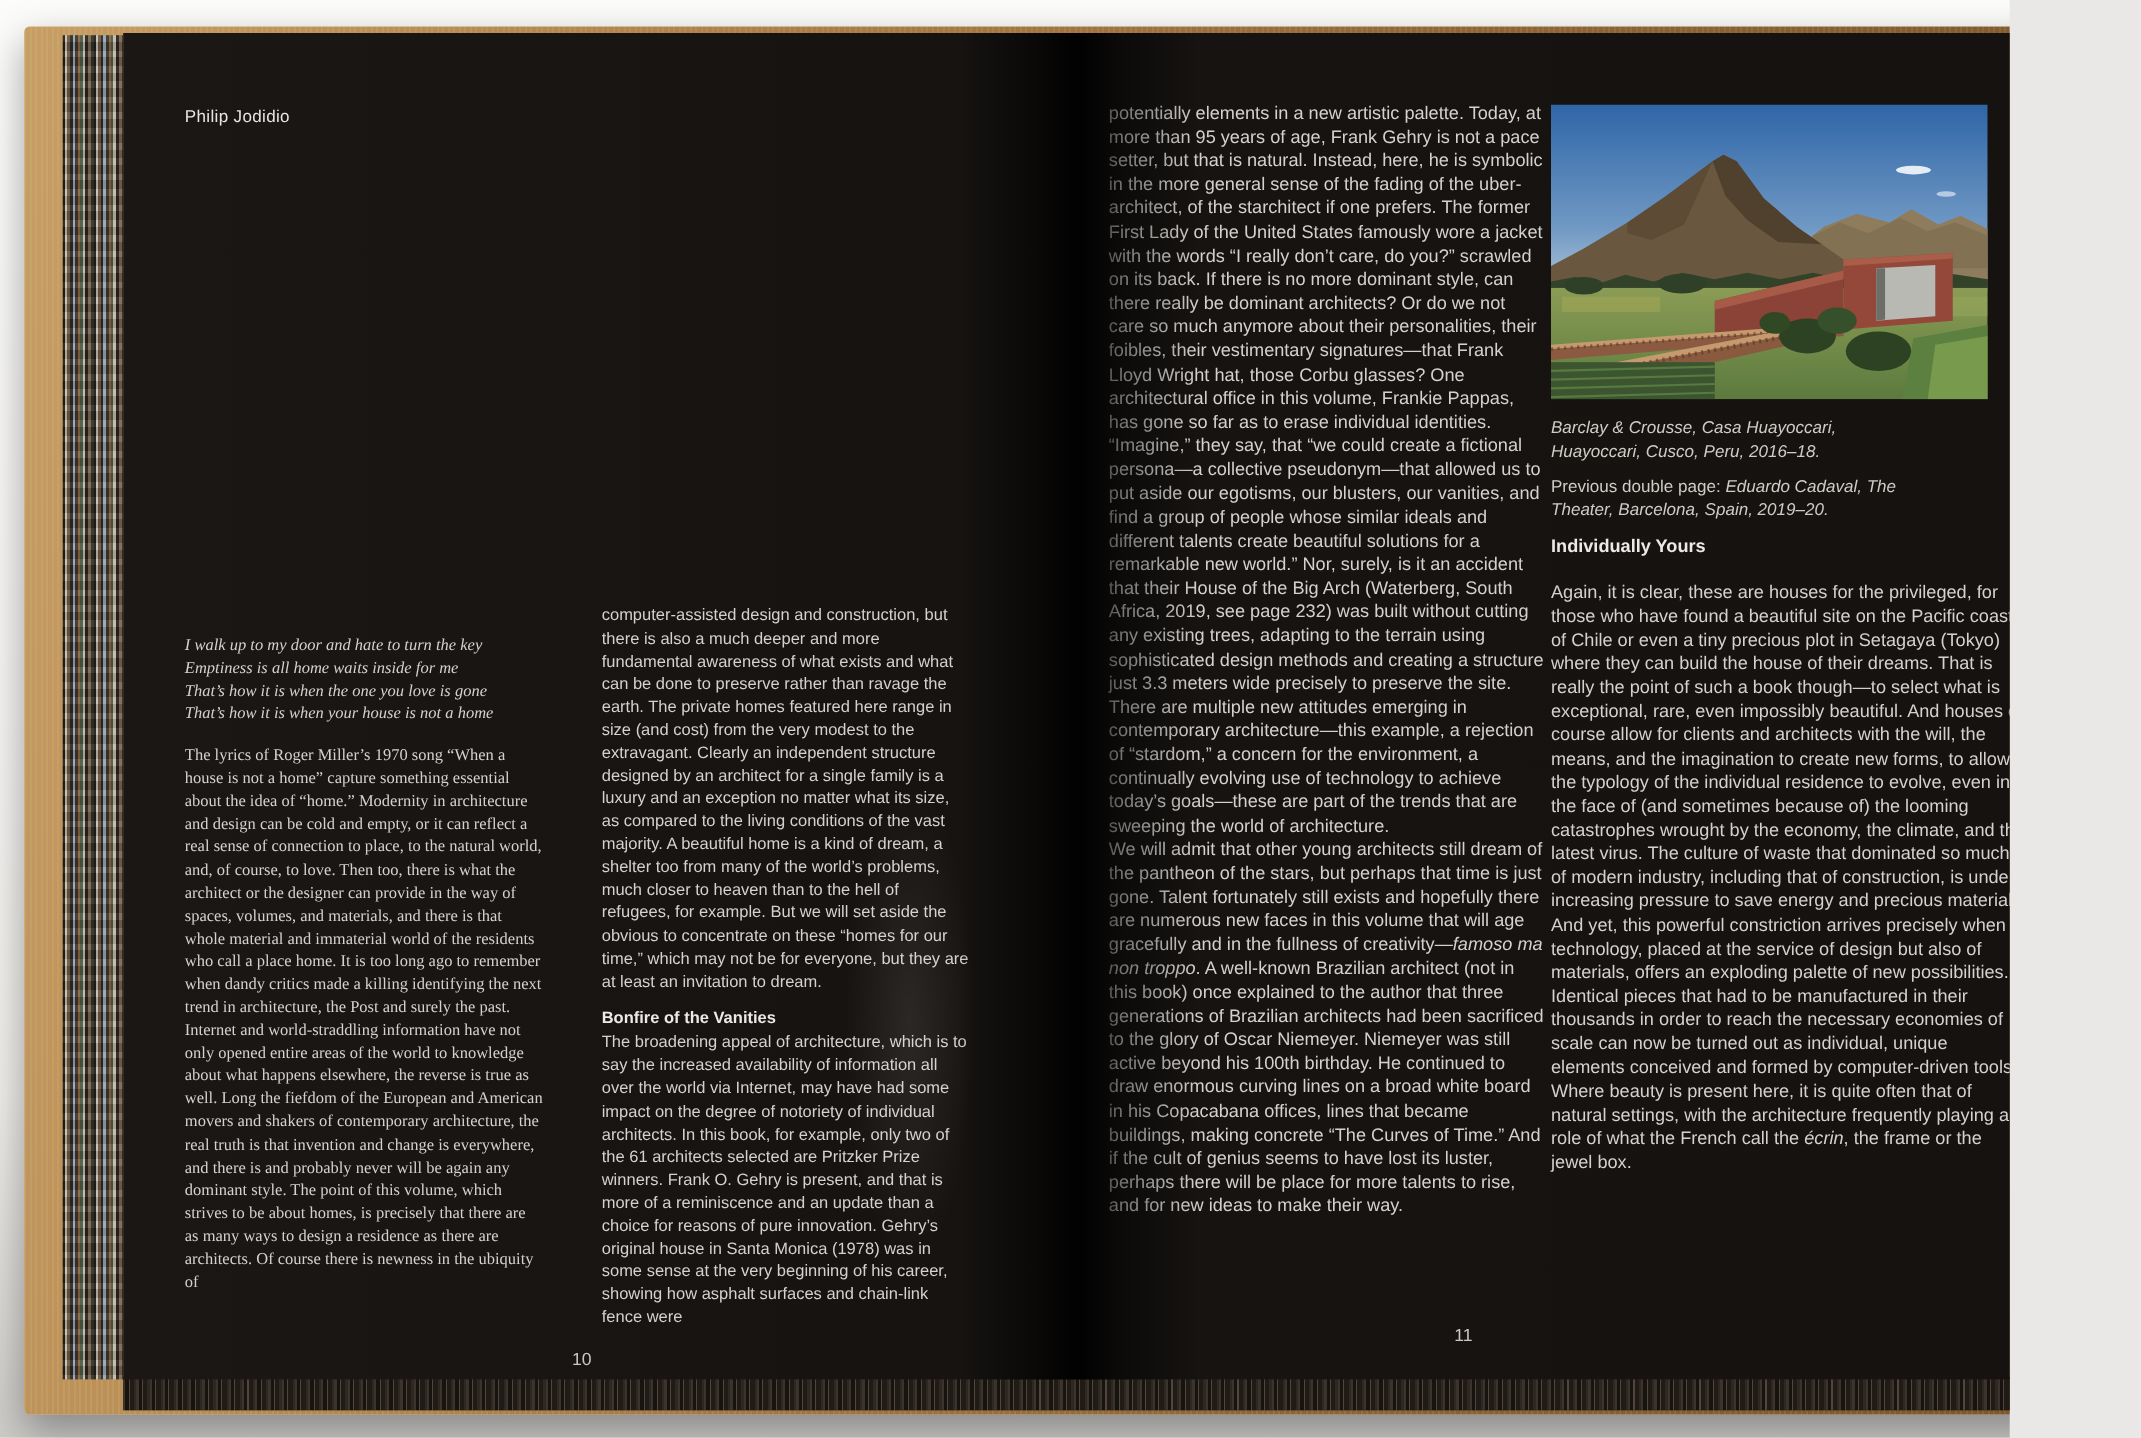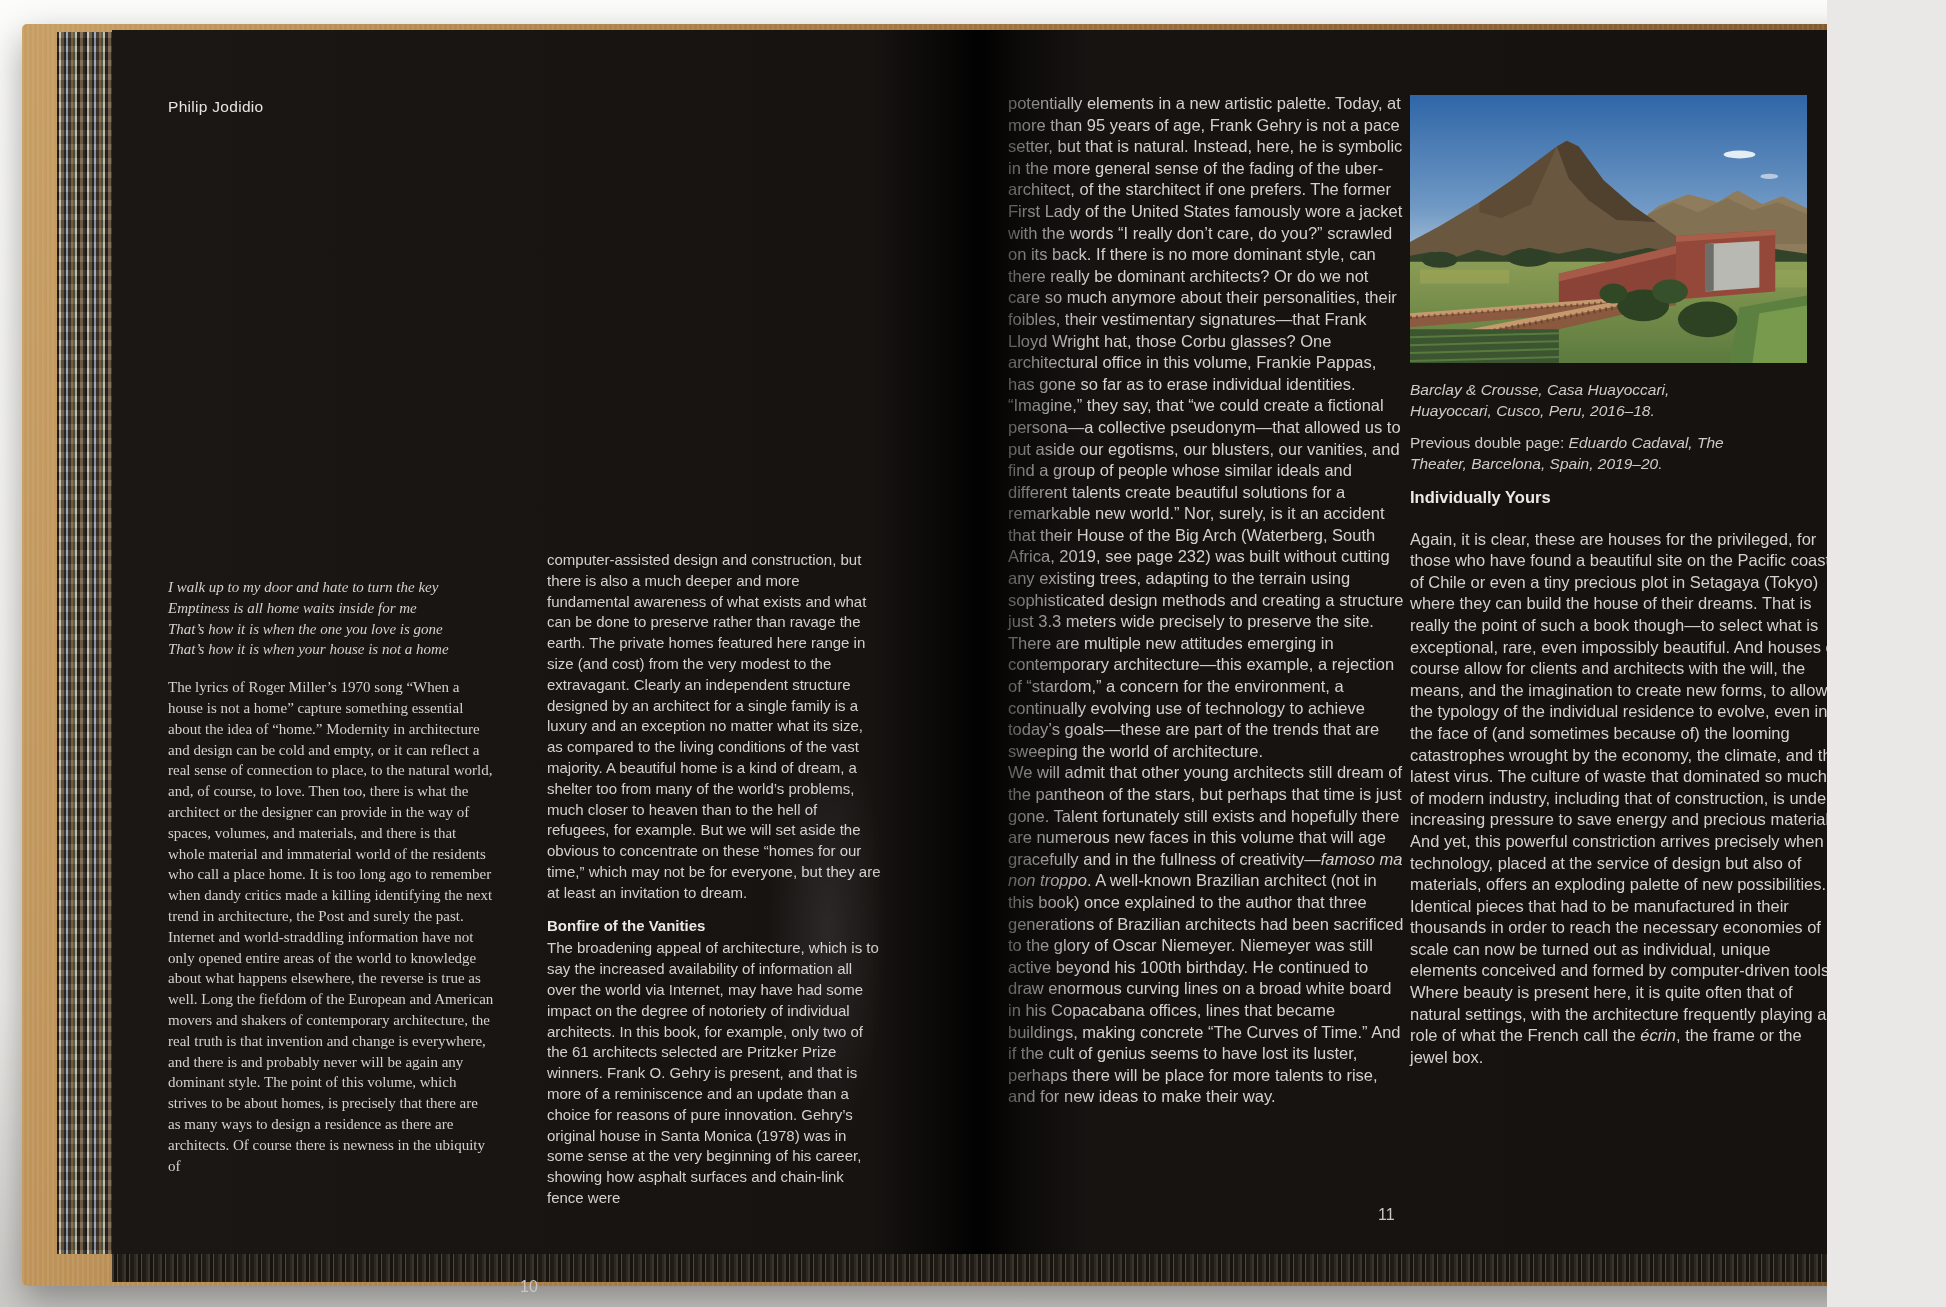--- a/index.html
+++ b/index.html
@@ -58,22 +58,22 @@
   .poem{font-style:italic;}
   .poem div{min-height:20.8px;}
   #left-col1 .body-par{margin-top:17px;}
   .subhead{font-weight:bold;color:#eceae6;}
   #left-col2 .subhead{margin-top:12px;}
   #left-col2 .after-head{margin-top:2px;}
   .caption{font-size:15.5px;line-height:21px;color:#cfccc7;margin-bottom:11px;width:340px;}
   #right-col2 .subhead{margin-top:13px;}
   #right-col2 .after-head{margin-top:20px;}
   .pagenum{position:absolute;font-size:16px;color:#c9c7c3;}
-  #pn-left{left:520px;top:1278px;}
-  #pn-right{left:1378px;top:1206px;}
+  #pn-left{left:520px;top:1228px;}
+  #pn-right{left:1322px;top:1206px;}
   .photo{position:absolute;left:1410px;top:95px;width:397px;height:268px;}
   .photo svg{display:block;width:100%;height:100%;}
   .it{font-style:italic;}
 </style>
 </head>
 <body>
 
 <div id="stage">
 
   <div class="book-cover"></div>

